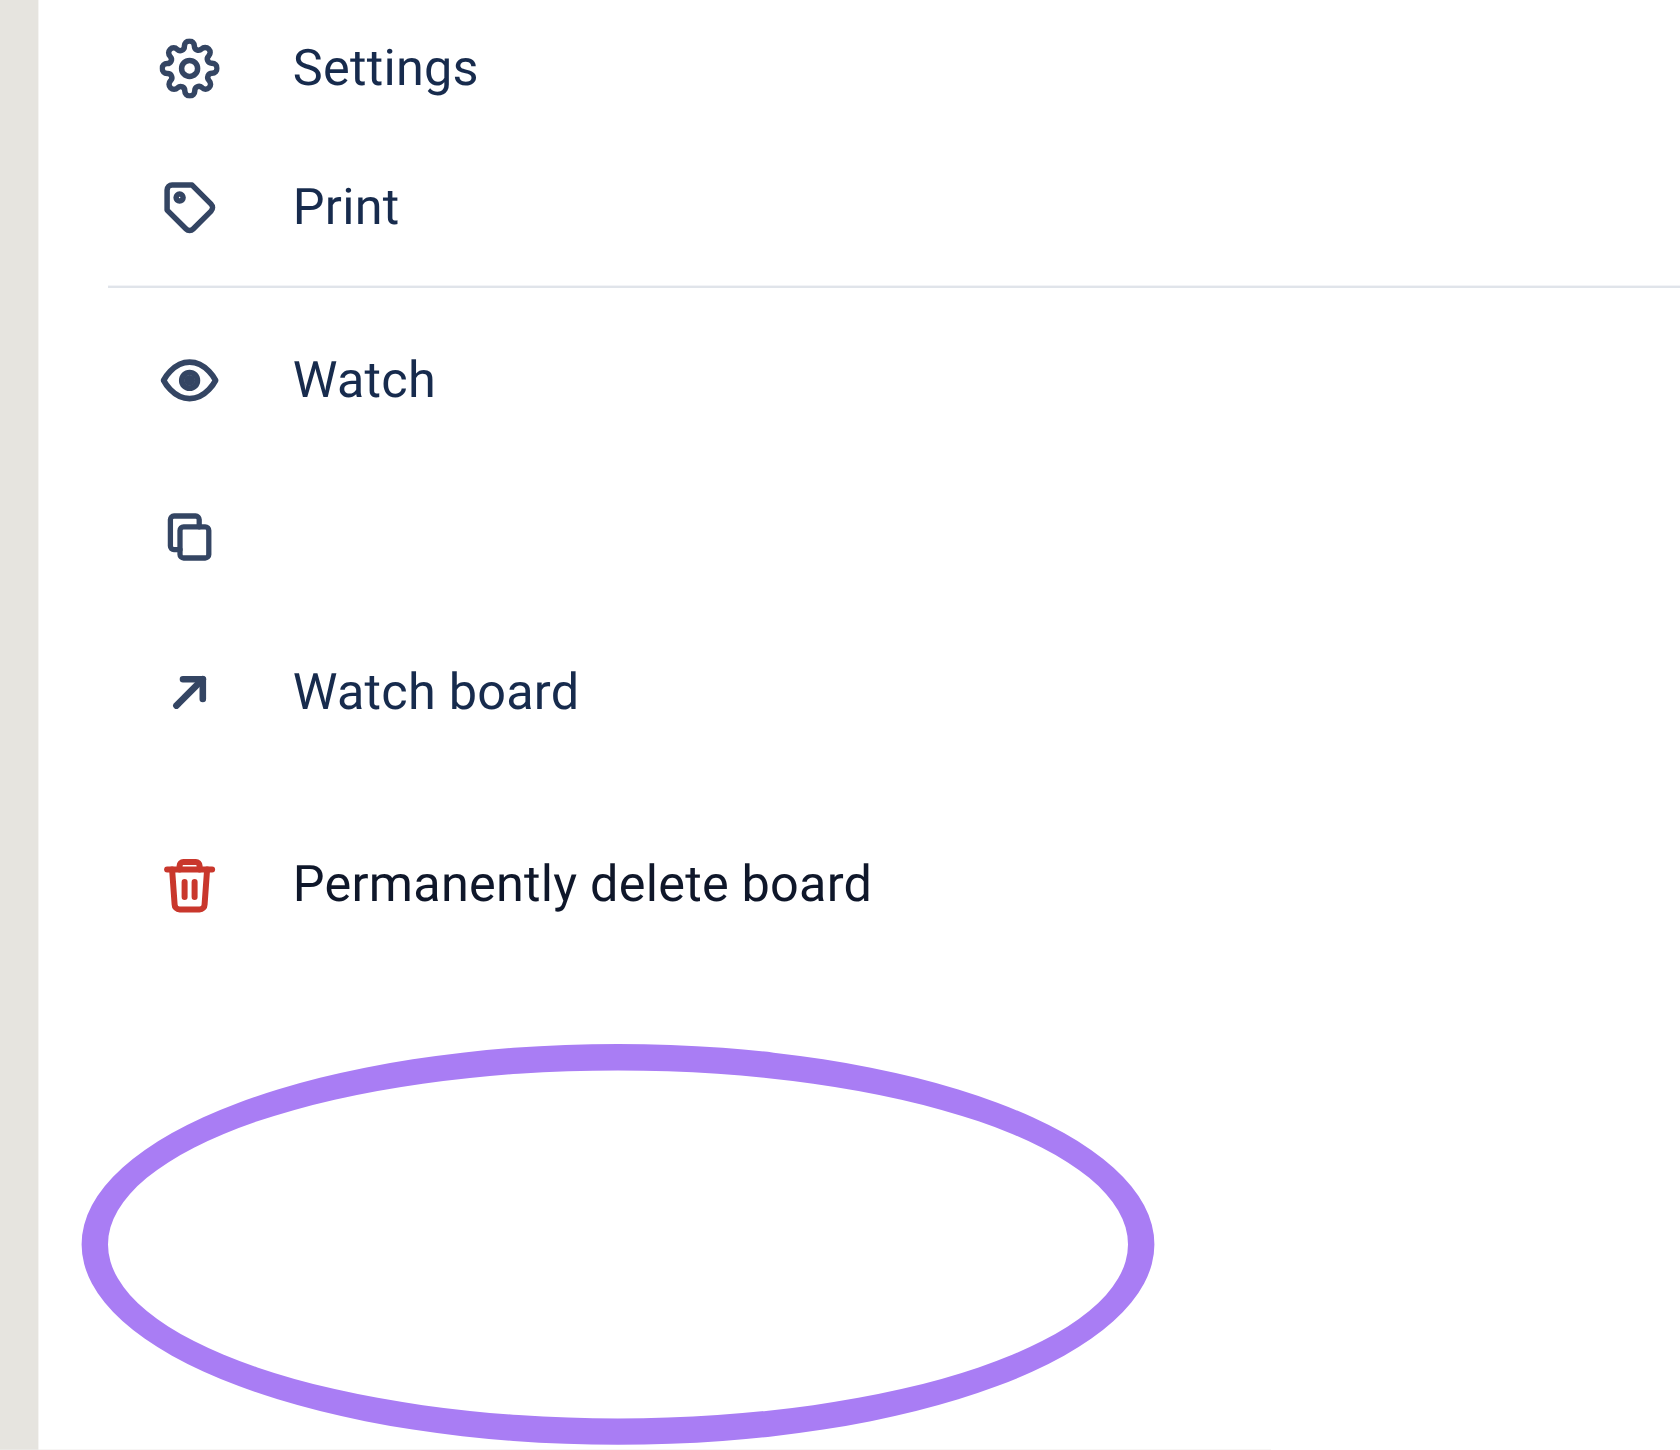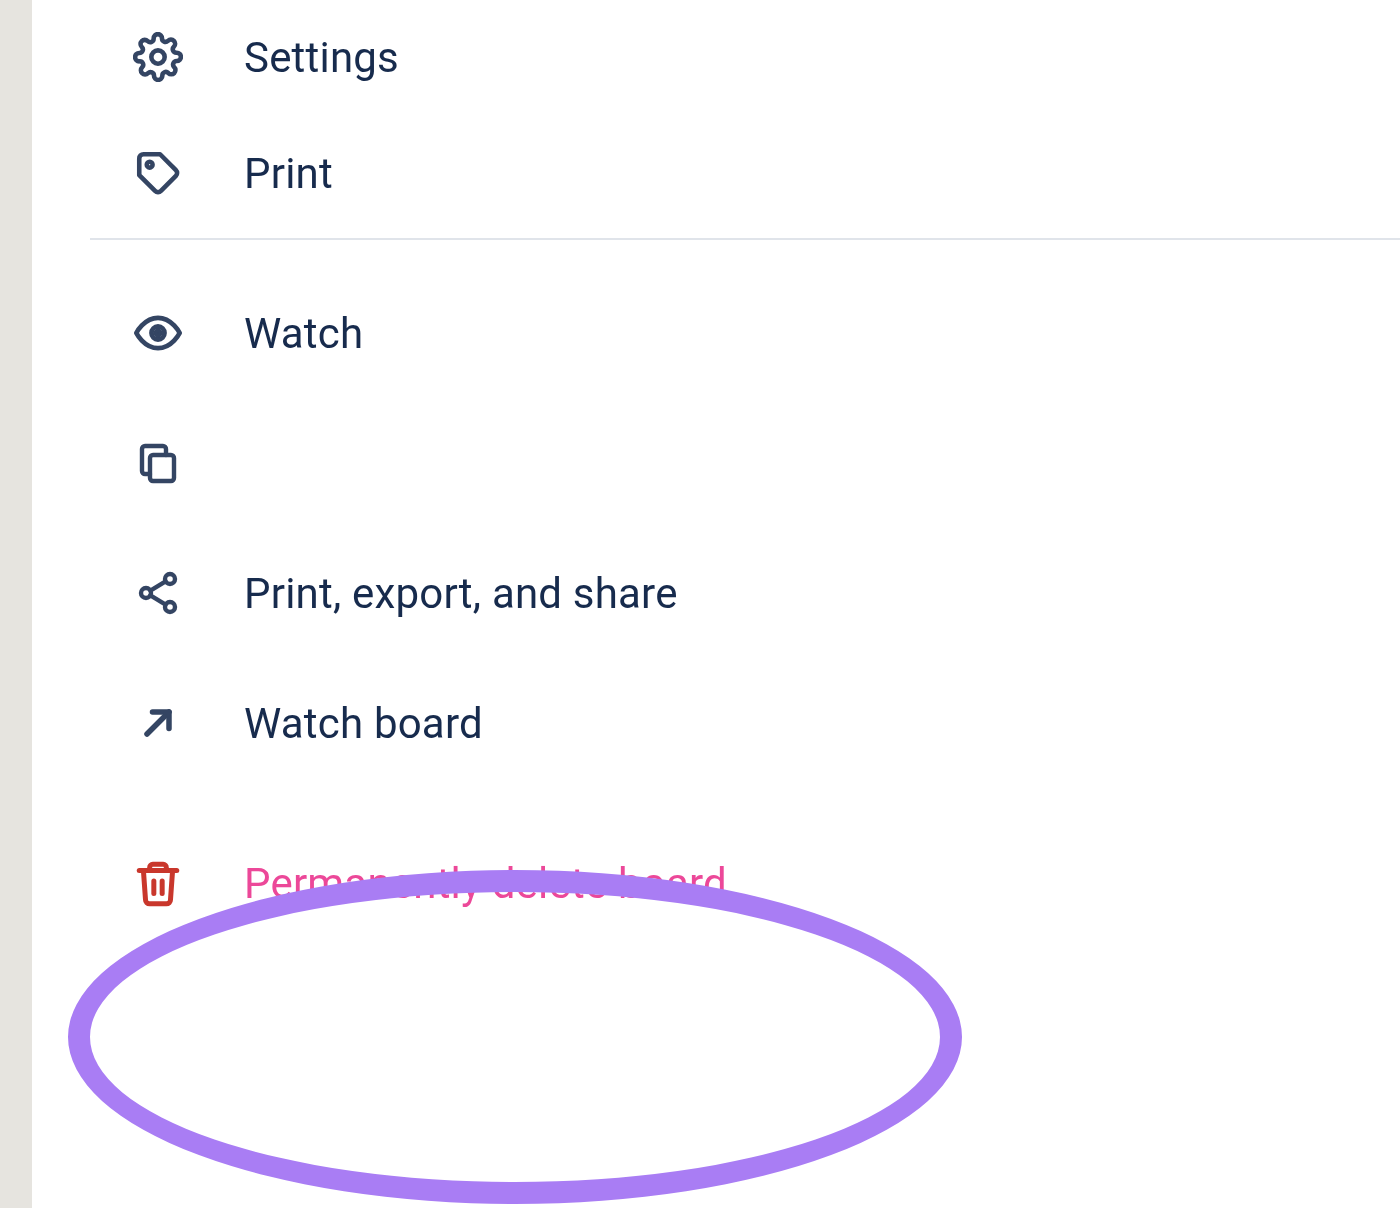--- a/index.html
+++ b/index.html
@@ -37,21 +37,21 @@
     margin-right: 58px;
     flex-shrink: 0;
   }
   .menu-item .label {
     font-size: 42px;
     color: #172B4D;
     font-weight: 400;
     letter-spacing: 0.2px;
   }
   .menu-item.danger .label {
-    color: #ec4899;
+    color: #0f172a;
   }
   .divider {
     height: 2px;
     background: #e0e4ea;
     margin-left: 58px;
     margin-right: 0;
   }
   svg { display: block; }
 
   .annot-ellipse {
@@ -84,21 +84,21 @@
           <path d="M20.59 13.41 13.42 20.58a2 2 0 0 1-2.83 0L3 13V5a2 2 0 0 1 2-2h8l7.59 7.59a2 2 0 0 1 0 2.82z"></path>
           <circle cx="8" cy="8" r="1.4"></circle>
         </svg>
       </span>
       <span class="label">Print</span>
     </div>
   </div>
 
   <div class="divider"></div>
 
-  <div style="padding-top:28px;">
+  <div style="padding-top:12px;">
 
     <div class="menu-item">
       <span class="icon-wrap">
         <svg width="52" height="52" viewBox="0 0 24 24" fill="none" stroke="#344563" stroke-width="2.2" stroke-linejoin="round" stroke-linecap="round">
           <path d="M2 12s3.5-7 10-7 10 7 10 7-3.5 7-10 7S2 12 2 12z"></path>
           <circle cx="12" cy="12" r="3"></circle>
           <circle cx="12" cy="12" r="1" fill="#344563"></circle>
         </svg>
       </span>
       <span class="label">Watch</span>
@@ -106,32 +106,20 @@
 
     <div class="menu-item">
       <span class="icon-wrap">
         <svg width="48" height="48" viewBox="0 0 24 24" fill="none" stroke="#344563" stroke-width="2.2" stroke-linejoin="round" stroke-linecap="round">
           <rect x="8" y="8" width="12" height="13" rx="1.5"></rect>
           <path d="M16 8V5a1.5 1.5 0 0 0-1.5-1.5H5.5A1.5 1.5 0 0 0 4 5v11a1.5 1.5 0 0 0 1.5 1.5H8"></path>
         </svg>
       </span>
     </div>
 
-    <div class="menu-item">
-      <span class="icon-wrap">
-        <svg width="48" height="48" viewBox="0 0 24 24" fill="none" stroke="#344563" stroke-width="2.2" stroke-linejoin="round" stroke-linecap="round">
-          <circle cx="18" cy="5" r="2.5"></circle>
-          <circle cx="6" cy="12" r="2.5"></circle>
-          <circle cx="18" cy="19" r="2.5"></circle>
-          <line x1="8.2" y1="10.8" x2="15.8" y2="6.2"></line>
-          <line x1="8.2" y1="13.2" x2="15.8" y2="17.8"></line>
-        </svg>
-      </span>
-      <span class="label">Print, export, and share</span>
-    </div>
 
     <div class="menu-item">
       <span class="icon-wrap">
         <svg width="44" height="44" viewBox="0 0 24 24" fill="none" stroke="#344563" stroke-width="3" stroke-linejoin="round" stroke-linecap="round">
           <line x1="6" y1="18" x2="18" y2="6"></line>
           <polyline points="9 6 18 6 18 15"></polyline>
         </svg>
       </span>
       <span class="label">Watch board</span>
     </div>

